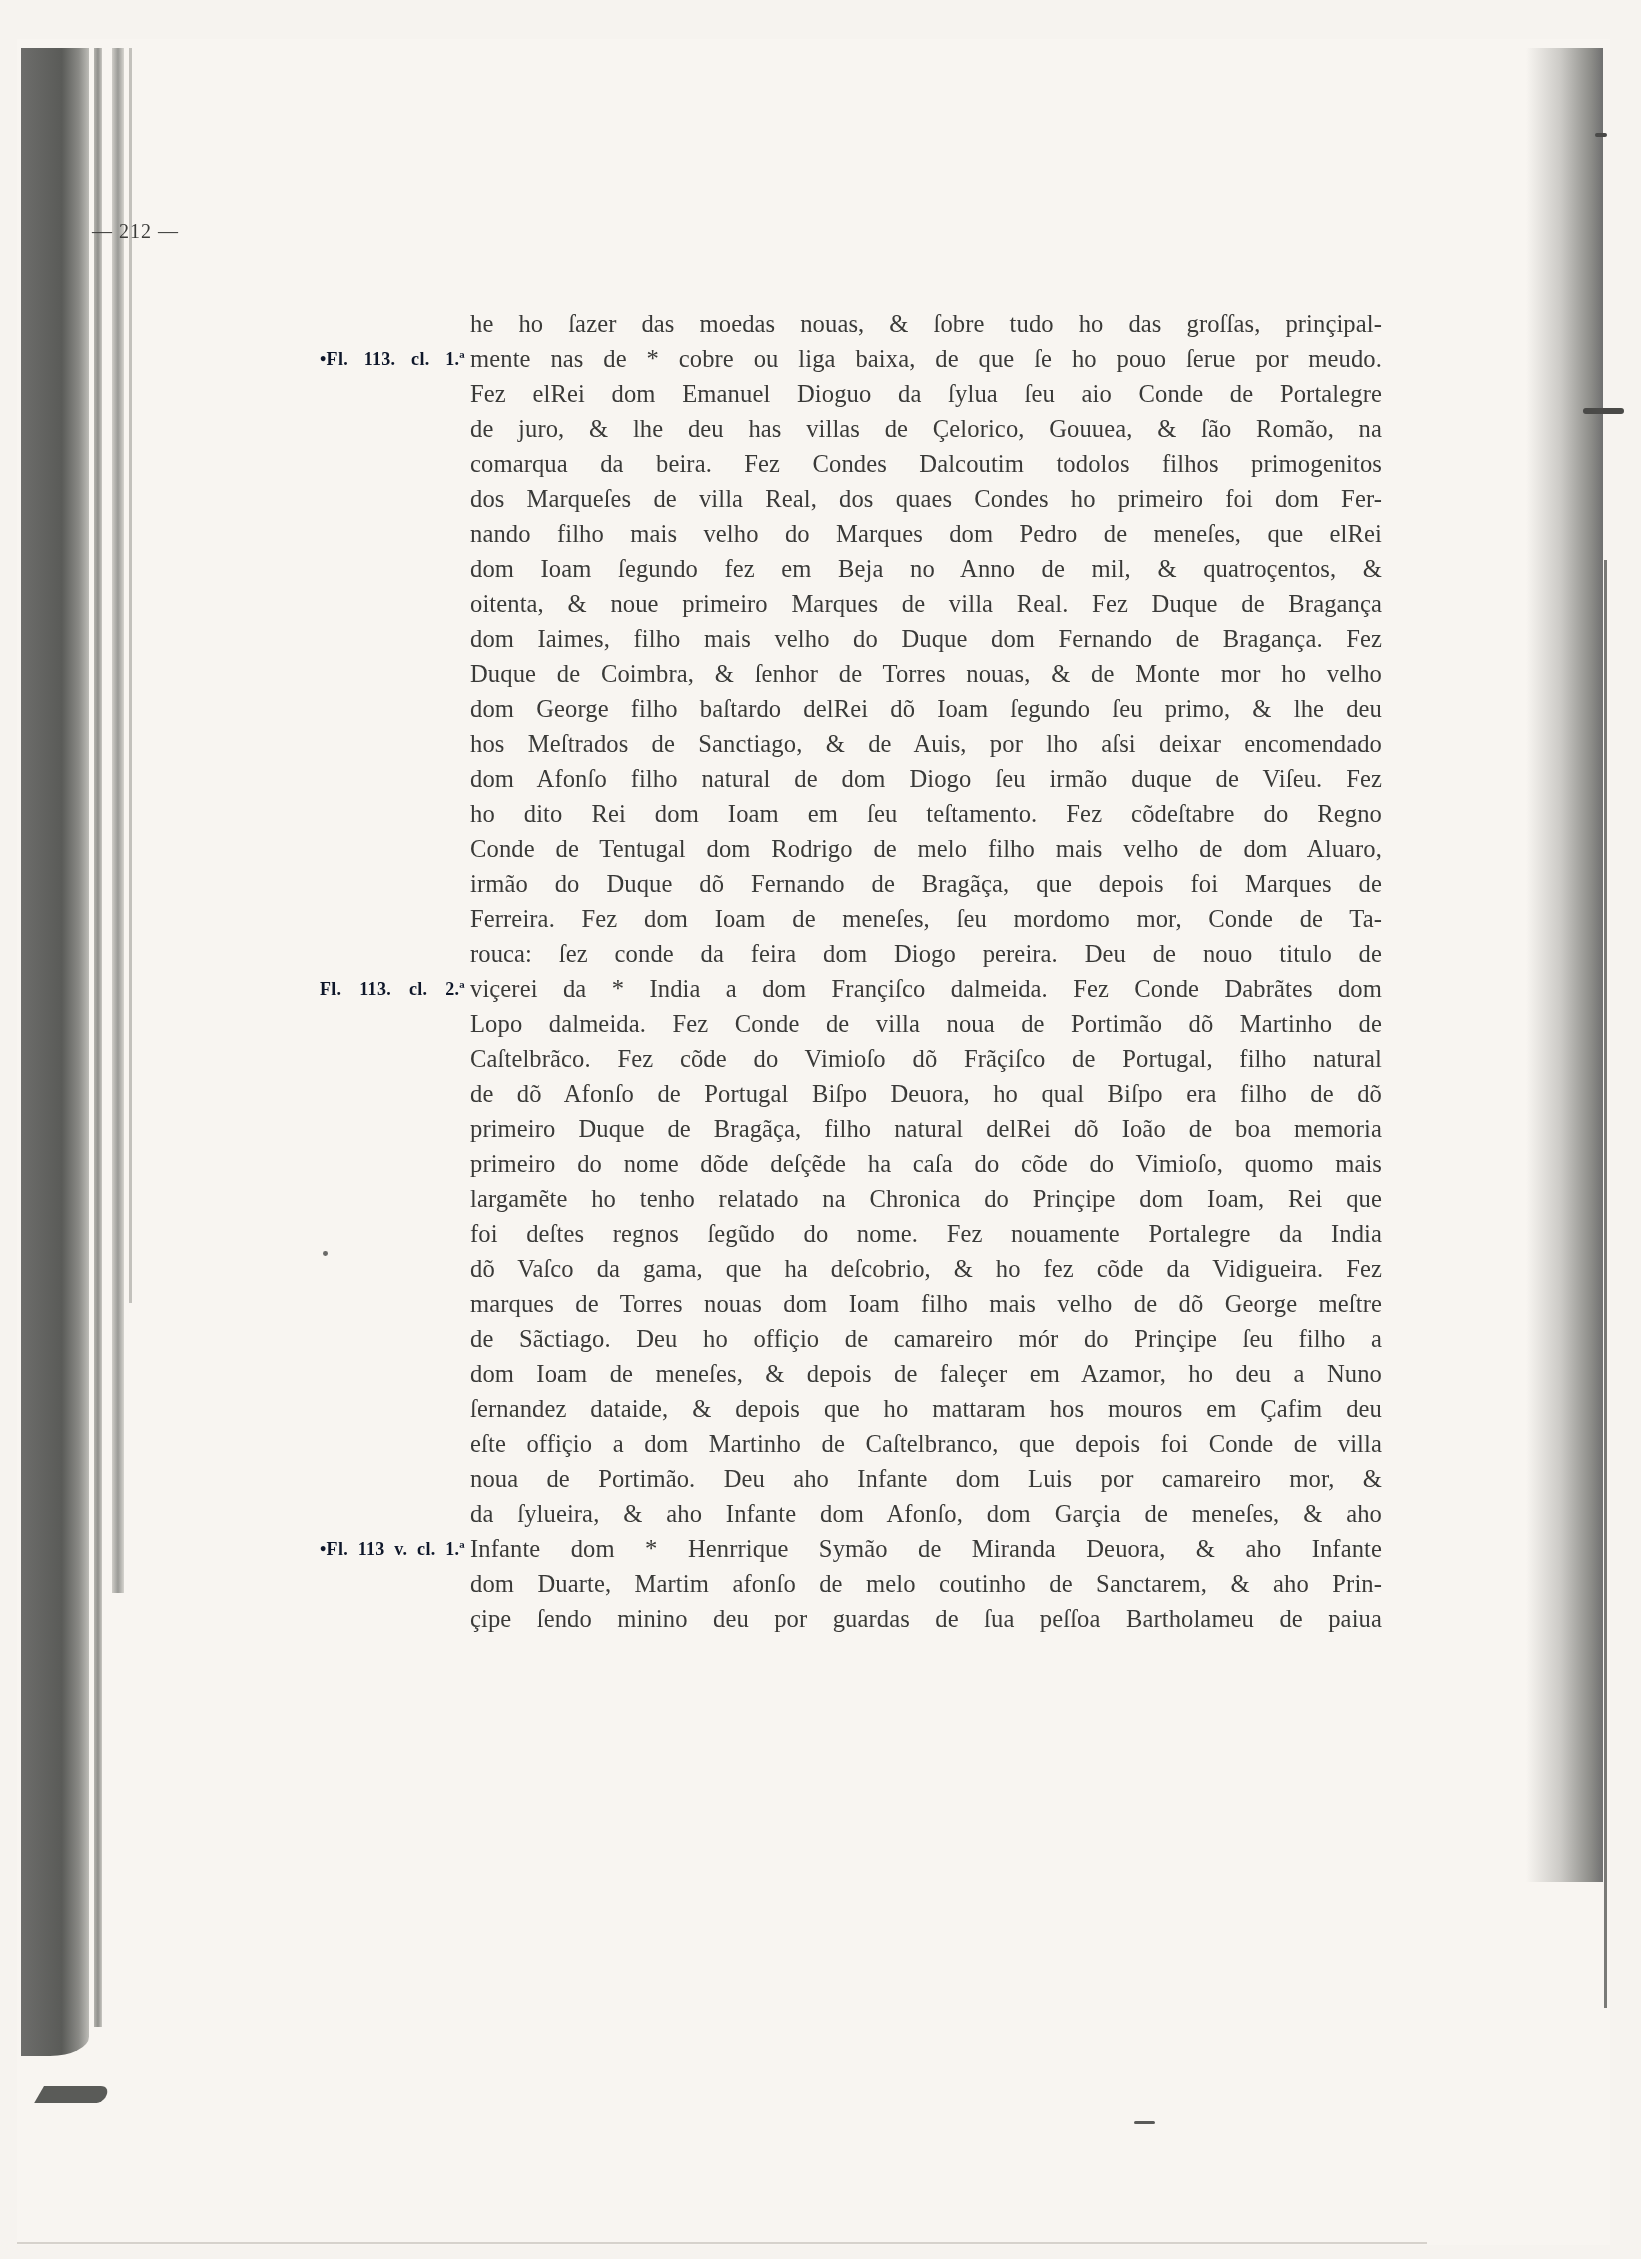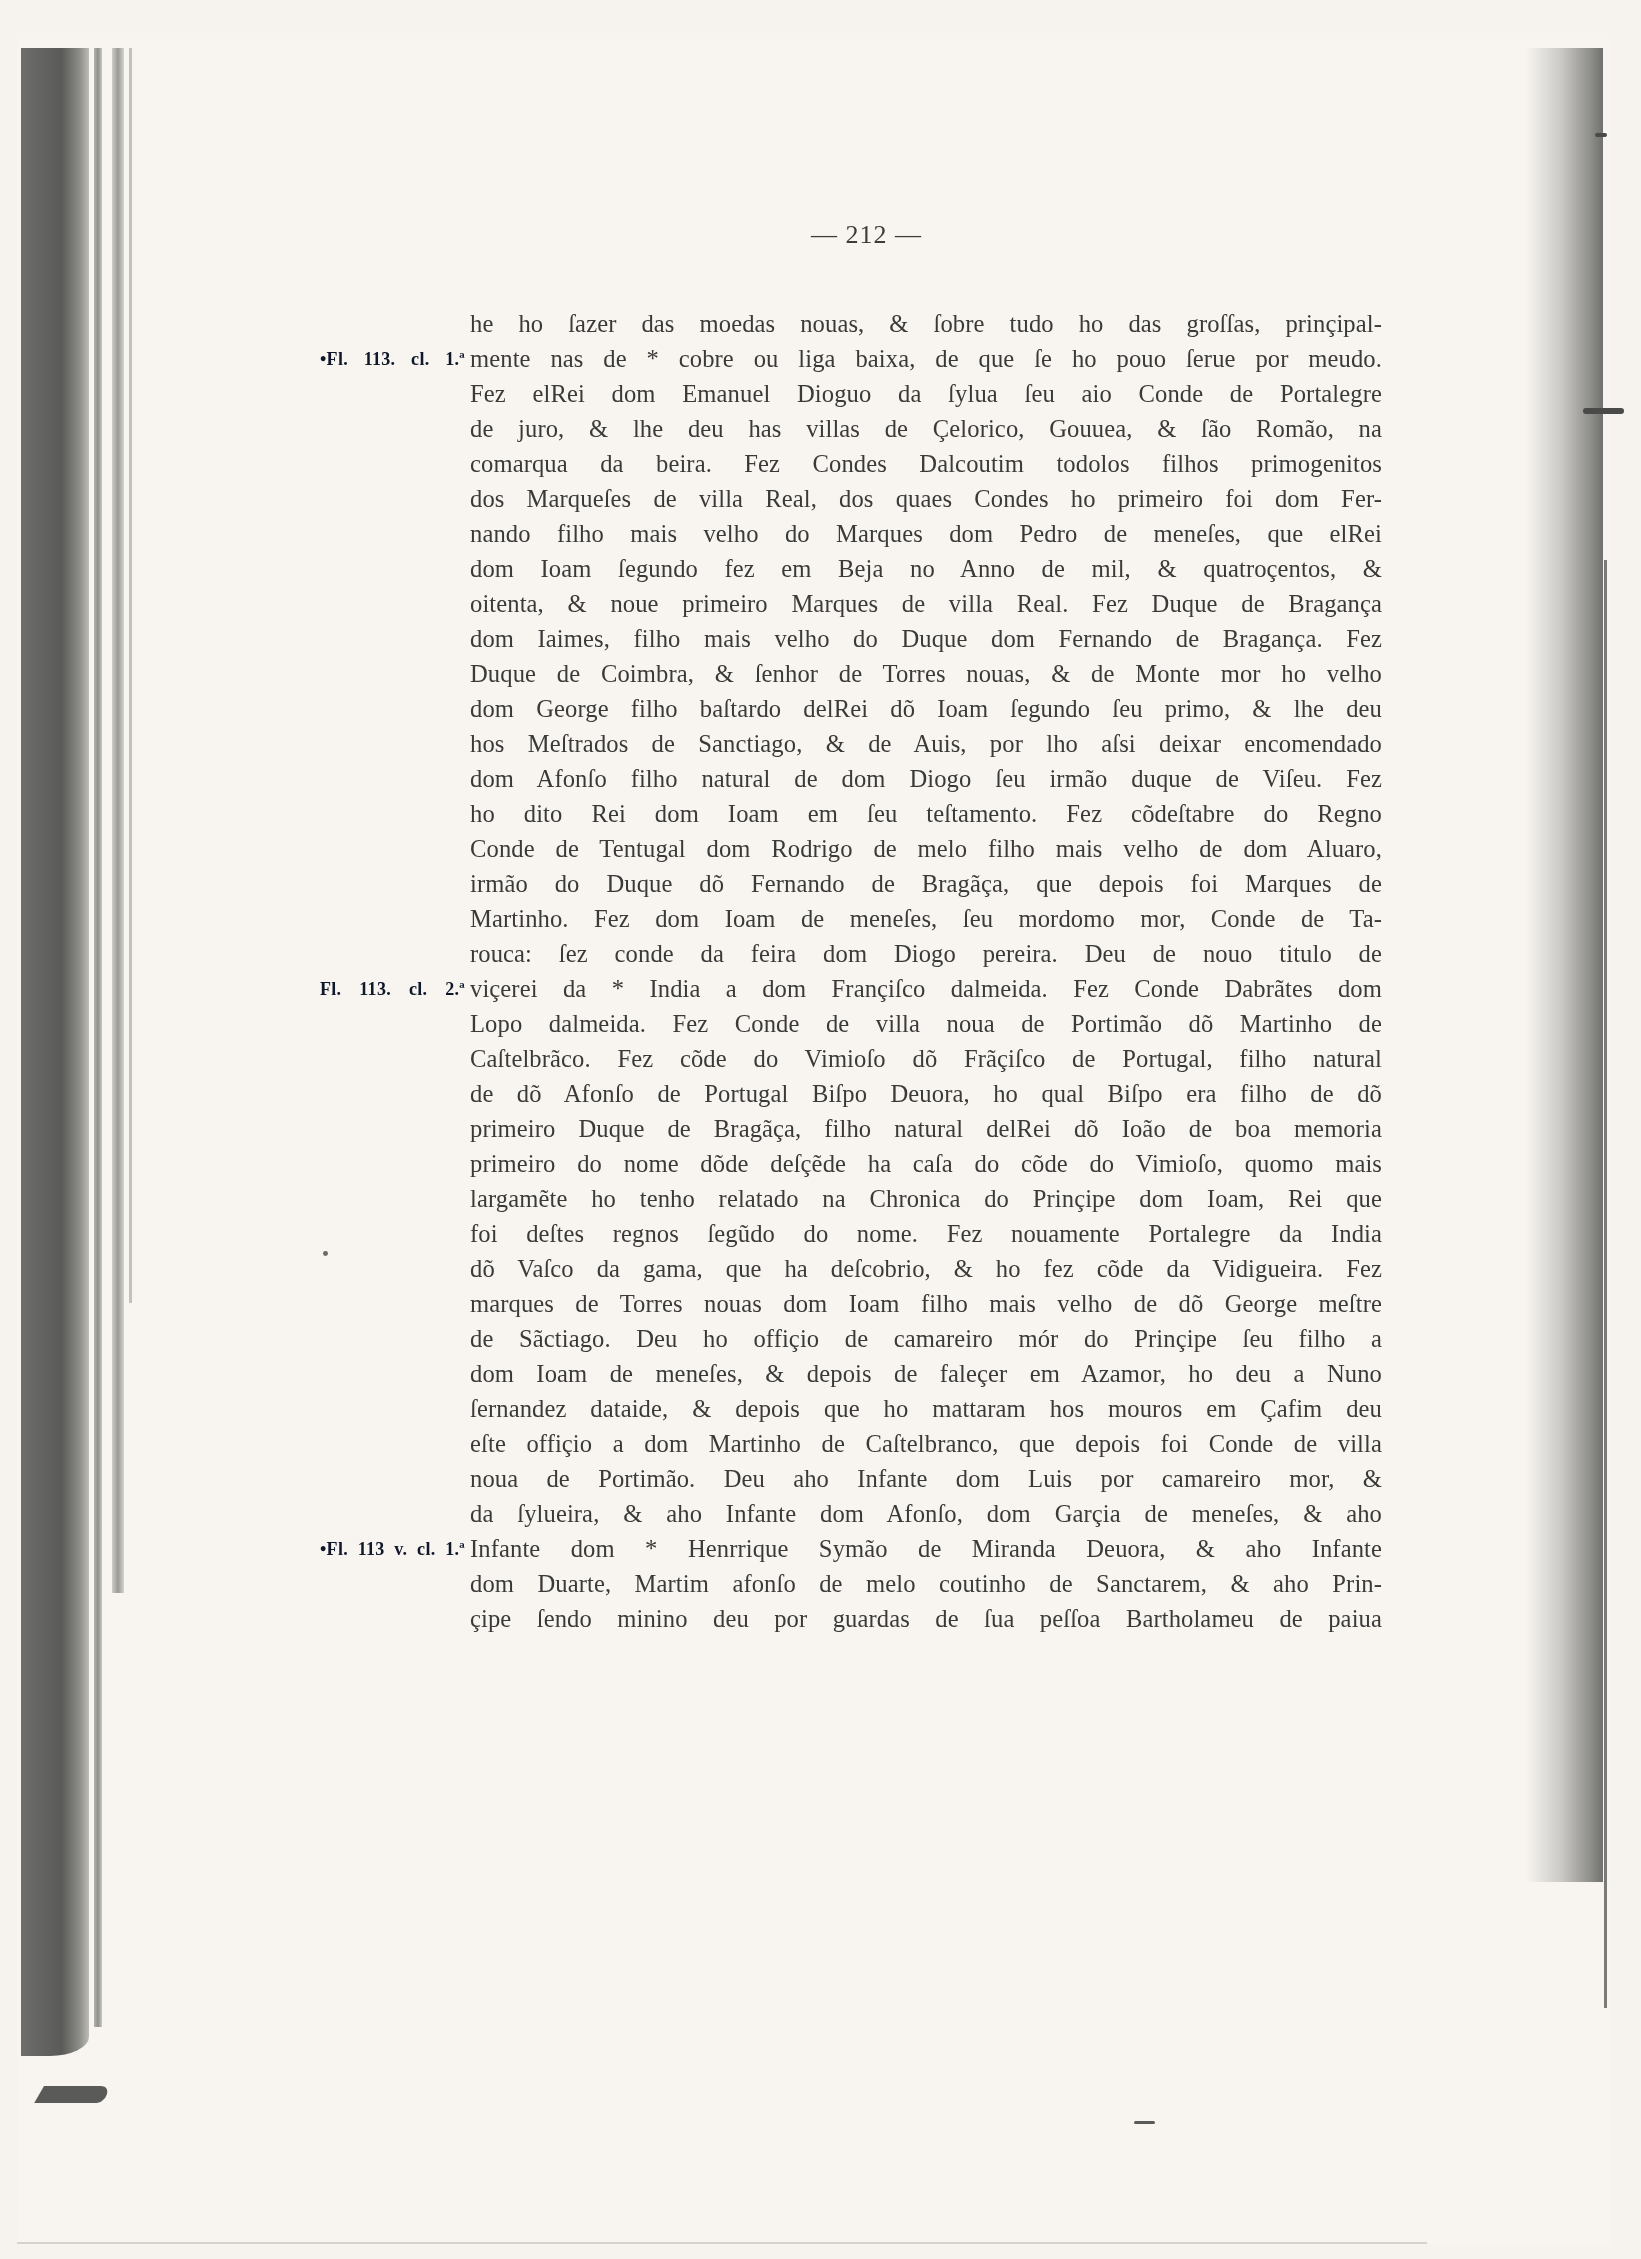--- a/index.html
+++ b/index.html
@@ -88,24 +88,23 @@
   .stray-dot {
     position: absolute; left: 323px; top: 1251px; width: 4.8px; height: 4.8px;
     background: #6a6a68; border-radius: 50%;
   }
 
   .page-number {
     position: absolute;
     top: 220px;
     left: 0;
     width: 1641px;
-    text-align: center;
     padding-left: 92px;
     box-sizing: border-box;
-    font-size: 26px;
+    font-size: 20px;
     letter-spacing: 1px;
     color: #3c3c3a;
   }
 
   .text-block {
     position: absolute;
     left: 470px;
     top: 286px;
     width: 912px;
     margin-top: 20px;
@@ -176,21 +175,21 @@
   <div class="line"><span class="line-text">dom Ioam ſegundo fez em Beja no Anno de mil, &amp; quatroçentos, &amp;</span></div>
   <div class="line"><span class="line-text">oitenta, &amp; noue primeiro Marques de villa Real. Fez Duque de Bragança</span></div>
   <div class="line"><span class="line-text">dom Iaimes, filho mais velho do Duque dom Fernando de Bragança. Fez</span></div>
   <div class="line"><span class="line-text">Duque de Coimbra, &amp; ſenhor de Torres nouas, &amp; de Monte mor ho velho</span></div>
   <div class="line"><span class="line-text">dom George filho baſtardo delRei dõ Ioam ſegundo ſeu primo, &amp; lhe deu</span></div>
   <div class="line"><span class="line-text">hos Meſtrados de Sanctiago, &amp; de Auis, por lho aſsi deixar encomendado</span></div>
   <div class="line"><span class="line-text">dom Afonſo filho natural de dom Diogo ſeu irmão duque de Viſeu. Fez</span></div>
   <div class="line"><span class="line-text">ho dito Rei dom Ioam em ſeu teſtamento. Fez cõdeſtabre do Regno</span></div>
   <div class="line"><span class="line-text">Conde de Tentugal dom Rodrigo de melo filho mais velho de dom Aluaro,</span></div>
   <div class="line"><span class="line-text">irmão do Duque dõ Fernando de Bragãça, que depois foi Marques de</span></div>
-  <div class="line"><span class="line-text">Martinho. Fez dom Ioam de meneſes, ſeu mordomo mor, Conde de Ta-</span></div>
+  <div class="line"><span class="line-text">Ferreira. Fez dom Ioam de meneſes, ſeu mordomo mor, Conde de Ta-</span></div>
   <div class="line"><span class="line-text">rouca: ſez conde da feira dom Diogo pereira. Deu de nouo titulo de</span></div>
   <div class="line"><span class="margin-note">Fl. 113. cl. 2.ª</span><span class="line-text">viçerei da * India a dom Françiſco dalmeida. Fez Conde Dabrãtes dom</span></div>
   <div class="line"><span class="line-text">Lopo dalmeida. Fez Conde de villa noua de Portimão dõ Martinho de</span></div>
   <div class="line"><span class="line-text">Caſtelbrãco. Fez cõde do Vimioſo dõ Frãçiſco de Portugal, filho natural</span></div>
   <div class="line"><span class="line-text">de dõ Afonſo de Portugal Biſpo Deuora, ho qual Biſpo era filho de dõ</span></div>
   <div class="line"><span class="line-text">primeiro Duque de Bragãça, filho natural delRei dõ Ioão de boa memoria</span></div>
   <div class="line"><span class="line-text">primeiro do nome dõde deſçẽde ha caſa do cõde do Vimioſo, quomo mais</span></div>
   <div class="line"><span class="line-text">largamẽte ho tenho relatado na Chronica do Prinçipe dom Ioam, Rei que</span></div>
   <div class="line"><span class="line-text">foi deſtes regnos ſegũdo do nome. Fez nouamente Portalegre da India</span></div>
   <div class="line"><span class="line-text">dõ Vaſco da gama, que ha deſcobrio, &amp; ho fez cõde da Vidigueira. Fez</span></div>

